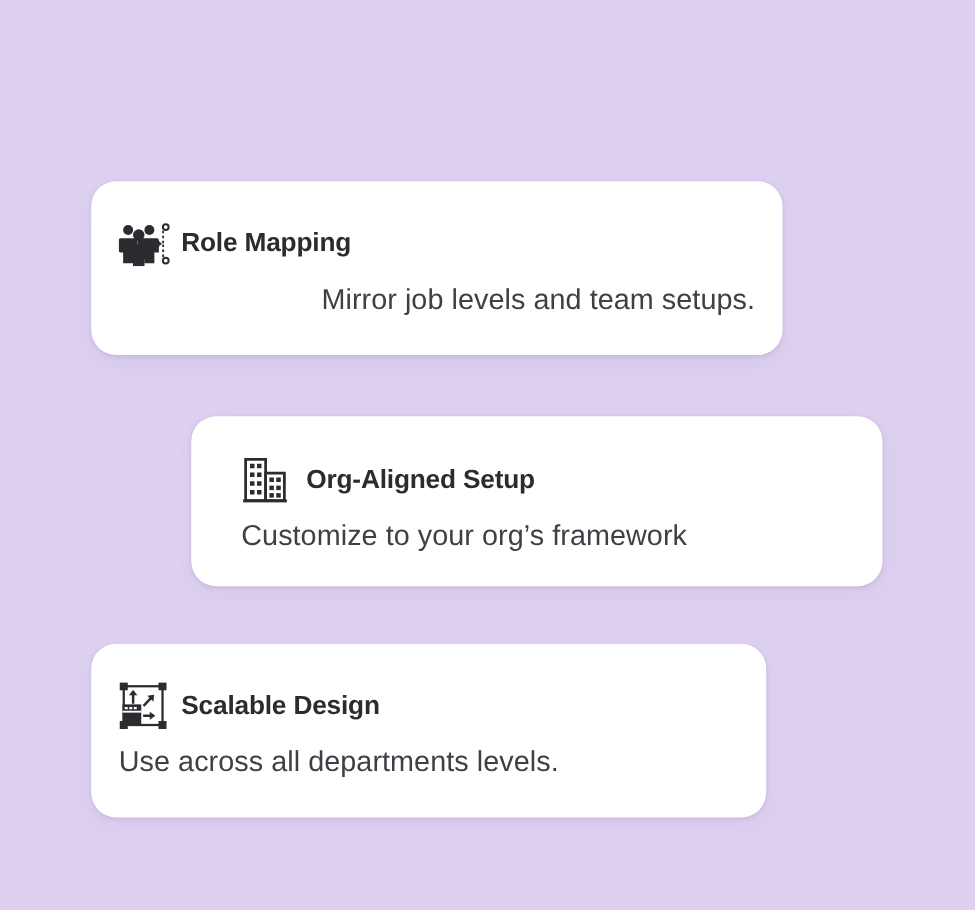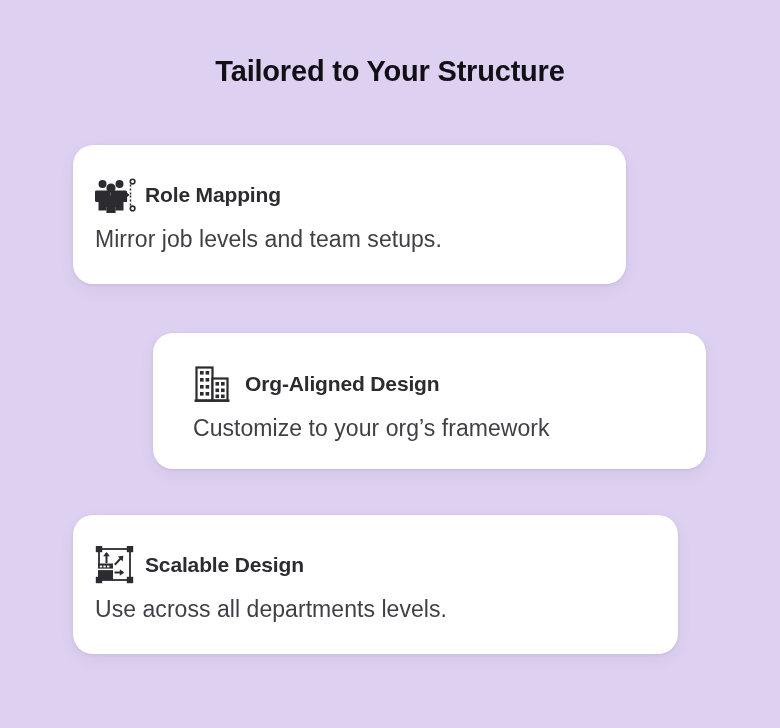--- a/index.html
+++ b/index.html
@@ -40,23 +40,23 @@
 
   
   .card {
     position: absolute;
     background: #ffffff;
     border-radius: 20px;
     box-shadow: 0 1px 3px rgba(80, 60, 120, 0.10),
                 0 6px 16px rgba(80, 60, 120, 0.06);
   }
 
-  .card-1 { left: 73px;  top: 145px; width: 553px; height: 139px; }
+  .card-1 { left: 73px;  top: 145px; width: 553px; height: 139px; text-align: right; }
   .card-2 { left: 153px; top: 333px; width: 553px; height: 136px; }
-  .card-3 { left: 73px;  top: 515px; width: 605px; height: 139px; }
+  .card-3 { left: 73px;  top: 515px; width: 540px; height: 139px; }
 
   .card-inner {
     position: absolute;
     left: 22px;
     top: 30px;
     right: 22px;
   }
 
   .card-head {
     display: flex;
@@ -96,21 +96,20 @@
   
   .card-2 .card-inner { left: 40px; top: 31px; }
   .card-2 .card-icon  { width: 44px; }
   .card-2 .card-desc  { }
 </style>
 </head>
 <body>
 
 <div class="page">
 
-  <h1 class="page-title">Tailored to Your Structure</h1>
 
   <div class="card card-1">
     <div class="card-inner">
       <div class="card-head">
         <span class="card-icon">
           <svg width="42" height="36" viewBox="0 0 42 36" aria-hidden="true">
             <g fill="#2b2b30">
 
               <circle cx="7.5" cy="7" r="4"></circle>
               <path d="M1.5 13.5 h12 a1.6 1.6 0 0 1 1.6 1.6 V25 h-3.6 v8.5 h-8 V25 H1.5 a1.6 1.6 0 0 1 -1.6 -1.6 V15.1 a1.6 1.6 0 0 1 1.6 -1.6 Z"></path>
@@ -165,21 +164,21 @@
 
               <rect x="22.5" y="17" width="3.6" height="3.6"></rect>
               <rect x="28" y="17" width="3.6" height="3.6"></rect>
               <rect x="22.5" y="23.5" width="3.6" height="3.6"></rect>
               <rect x="28" y="23.5" width="3.6" height="3.6"></rect>
               <rect x="22.5" y="29.5" width="3.6" height="3.6"></rect>
               <rect x="28" y="29.5" width="3.6" height="3.6"></rect>
             </g>
           </svg>
         </span>
-        <span class="card-title">Org-Aligned Design</span>
+        <span class="card-title">Org-Aligned Setup</span>
       </div>
       <div class="card-desc">Customize to your org’s framework</div>
     </div>
   </div>
 
   <div class="card card-3">
     <div class="card-inner">
       <div class="card-head">
         <span class="card-icon">
           <svg width="40" height="38" viewBox="0 0 40 38" aria-hidden="true">

